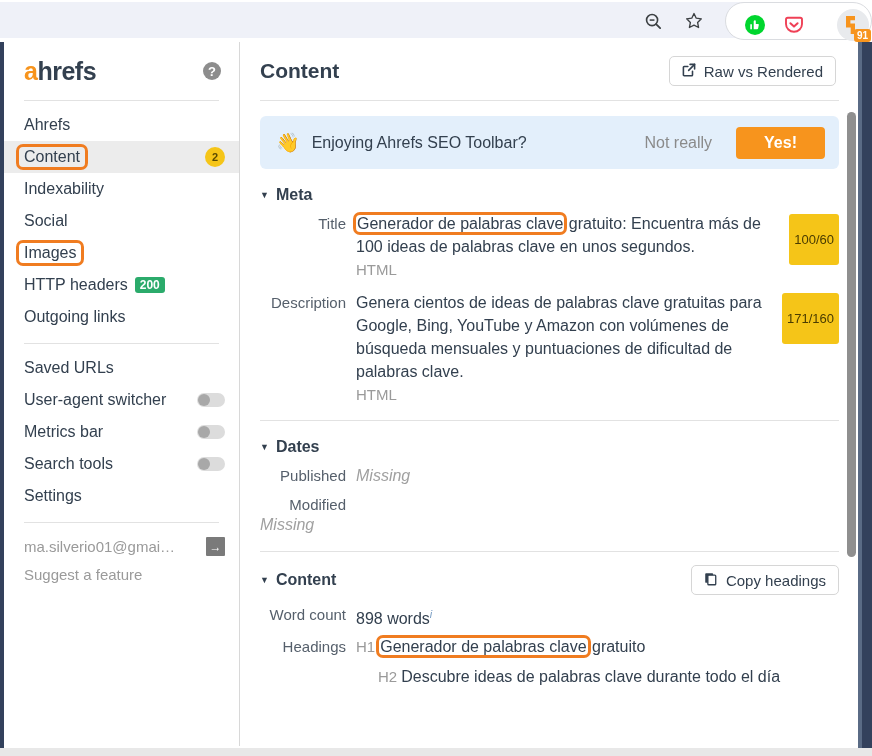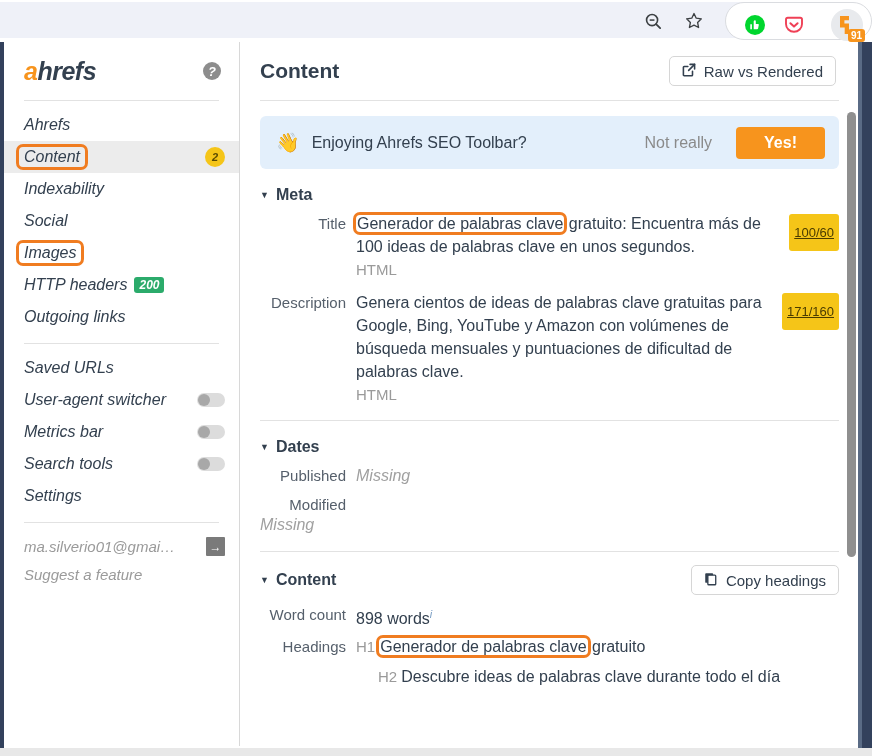--- a/index.html
+++ b/index.html
@@ -54,21 +54,20 @@
   .bottom-strip {
     position: absolute; left: 0; top: 748px; width: 872px; height: 8px;
     background: #e8e8e8;
   }
 
   
   .sidebar {
     position: absolute; left: 4px; top: 42px; width: 236px; height: 704px;
     background: #ffffff; border-right: 1px solid #d8d8d8;
     padding: 0;
-    font-style: italic;
   }
   .brand-row {
     height: 58px; display: flex; align-items: center;
     padding: 0 18px 0 20px; justify-content: space-between;
   }
   .brand {
     font-size: 25px; font-weight: bold; letter-spacing: -0.5px;
     color: #33404f;
   }
   .brand .a { color: #f7941d; }
@@ -173,22 +172,22 @@
   .kv { display: flex; margin-bottom: 2px; }
   .kv-key {
     width: 96px; min-width: 96px; text-align: right; padding-right: 10px;
     font-size: 15px; color: #555f6b; padding-top: 3px;
   }
   .kv-val { flex: 1; font-size: 16px; color: #33404f; line-height: 23px; }
   .kv-val .sub { color: #9a9a9a; font-size: 15px; display: block; }
   .missing { font-style: italic; color: #a0a0a0; font-size: 16px; }
   .score-badge {
     background: #f5c518; color: #4a3c00; font-size: 13px;
-    padding: 11px 5px; border-radius: 3px; margin-left: 8px;
-    align-self: flex-start; margin-top: 2px; white-space: nowrap; text-decoration: underline;
+    padding: 18px 5px; border-radius: 3px; margin-left: 8px;
+    align-self: flex-start; margin-top: 2px; white-space: nowrap;
   }
   .inline-hl {
     outline: 3px solid #f07c20; border-radius: 4px;
     padding: 0 1px;
   }
   .info-i {
     font-size: 11px; color: #7a9ec4; vertical-align: super;
     font-style: italic; cursor: pointer;
   }
   .h-tag { color: #9a9a9a; font-size: 15px; margin-right: 4px; }
@@ -230,21 +229,21 @@
         <circle cx="12" cy="12" r="10" fill="#00d62e"></circle>
         <path d="M9.3 11.2h1.4V8.6c0-.8.6-1.4 1.3-1.4.5 0 .8.4.8.9v2.9h2.1c.6 0 1 .5.9 1.1l-.7 3.4c-.1.5-.5.8-1 .8h-3.4v-5.1zM7.3 11.2h1.6v5.1H7.3z" fill="#ffffff"></path>
       </svg>
     </div>
     <div class="ext-slot" style="left:53px;">
       <svg width="24" height="24" viewBox="0 0 24 24" fill="none">
         <path d="M4 6.5c0-1 .8-1.8 1.8-1.8h12.4c1 0 1.8.8 1.8 1.8v4.4c0 4.4-3.6 7.9-8 7.9s-8-3.5-8-7.9z" stroke="#ef4056" stroke-width="1.9"></path>
         <path d="M8.4 10.2L12 13.6l3.6-3.4" stroke="#ef4056" stroke-width="2" stroke-linecap="round" stroke-linejoin="round"></path>
       </svg>
     </div>
-    <div class="ext-slot active" style="left:105px; width:32px; height:32px; top:6px;align-items:center;">
+    <div class="ext-slot active" style="left:111px; width:32px; height:32px; top:6px;align-items:center;">
       <svg width="26" height="26" viewBox="0 0 26 26">
         <path d="M6 4h9v4.2h-4.6v3.2H15V22h-4.3v-6.4H6z" fill="#f7941d"></path>
       </svg>
       <span style="position:absolute; right:-2px; bottom:-1px; background:#f7941d; color:#fff;
                    font-size:10px; font-weight:bold; border-radius:3px; padding:0px 3px; line-height:13px;">91</span>
     </div>
   </div>
 </div>
 
 <div class="panel-frame"></div>

